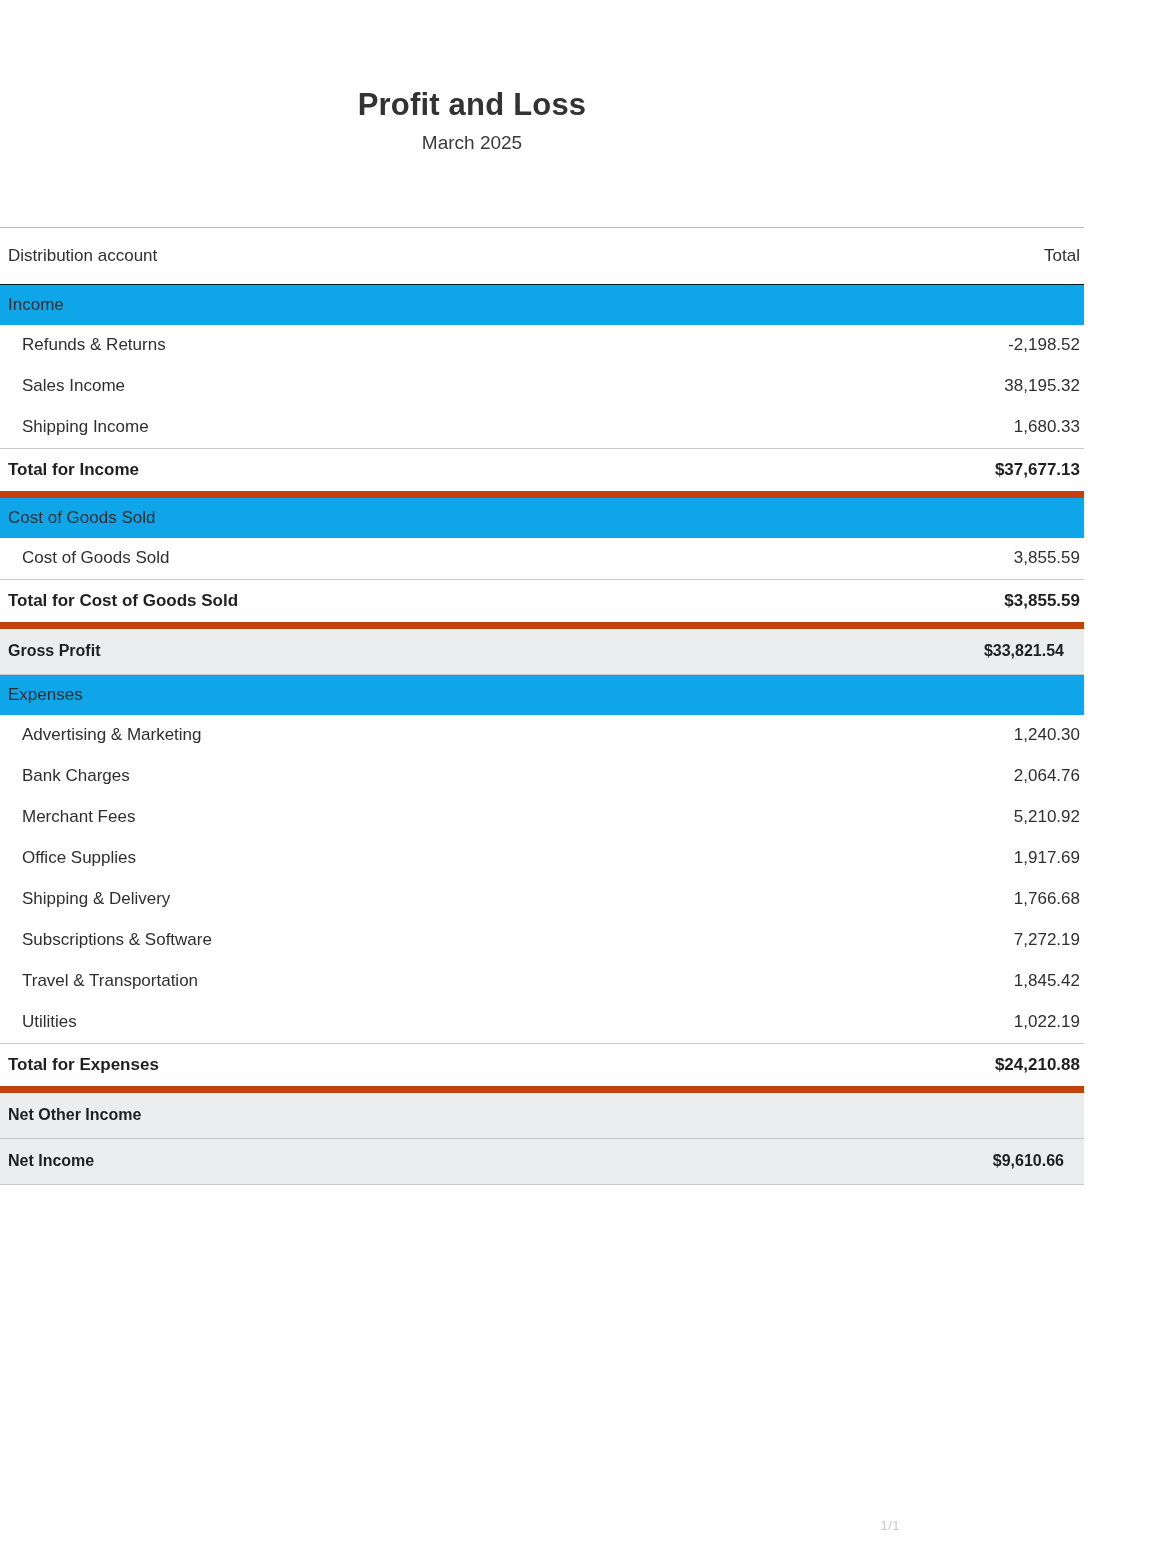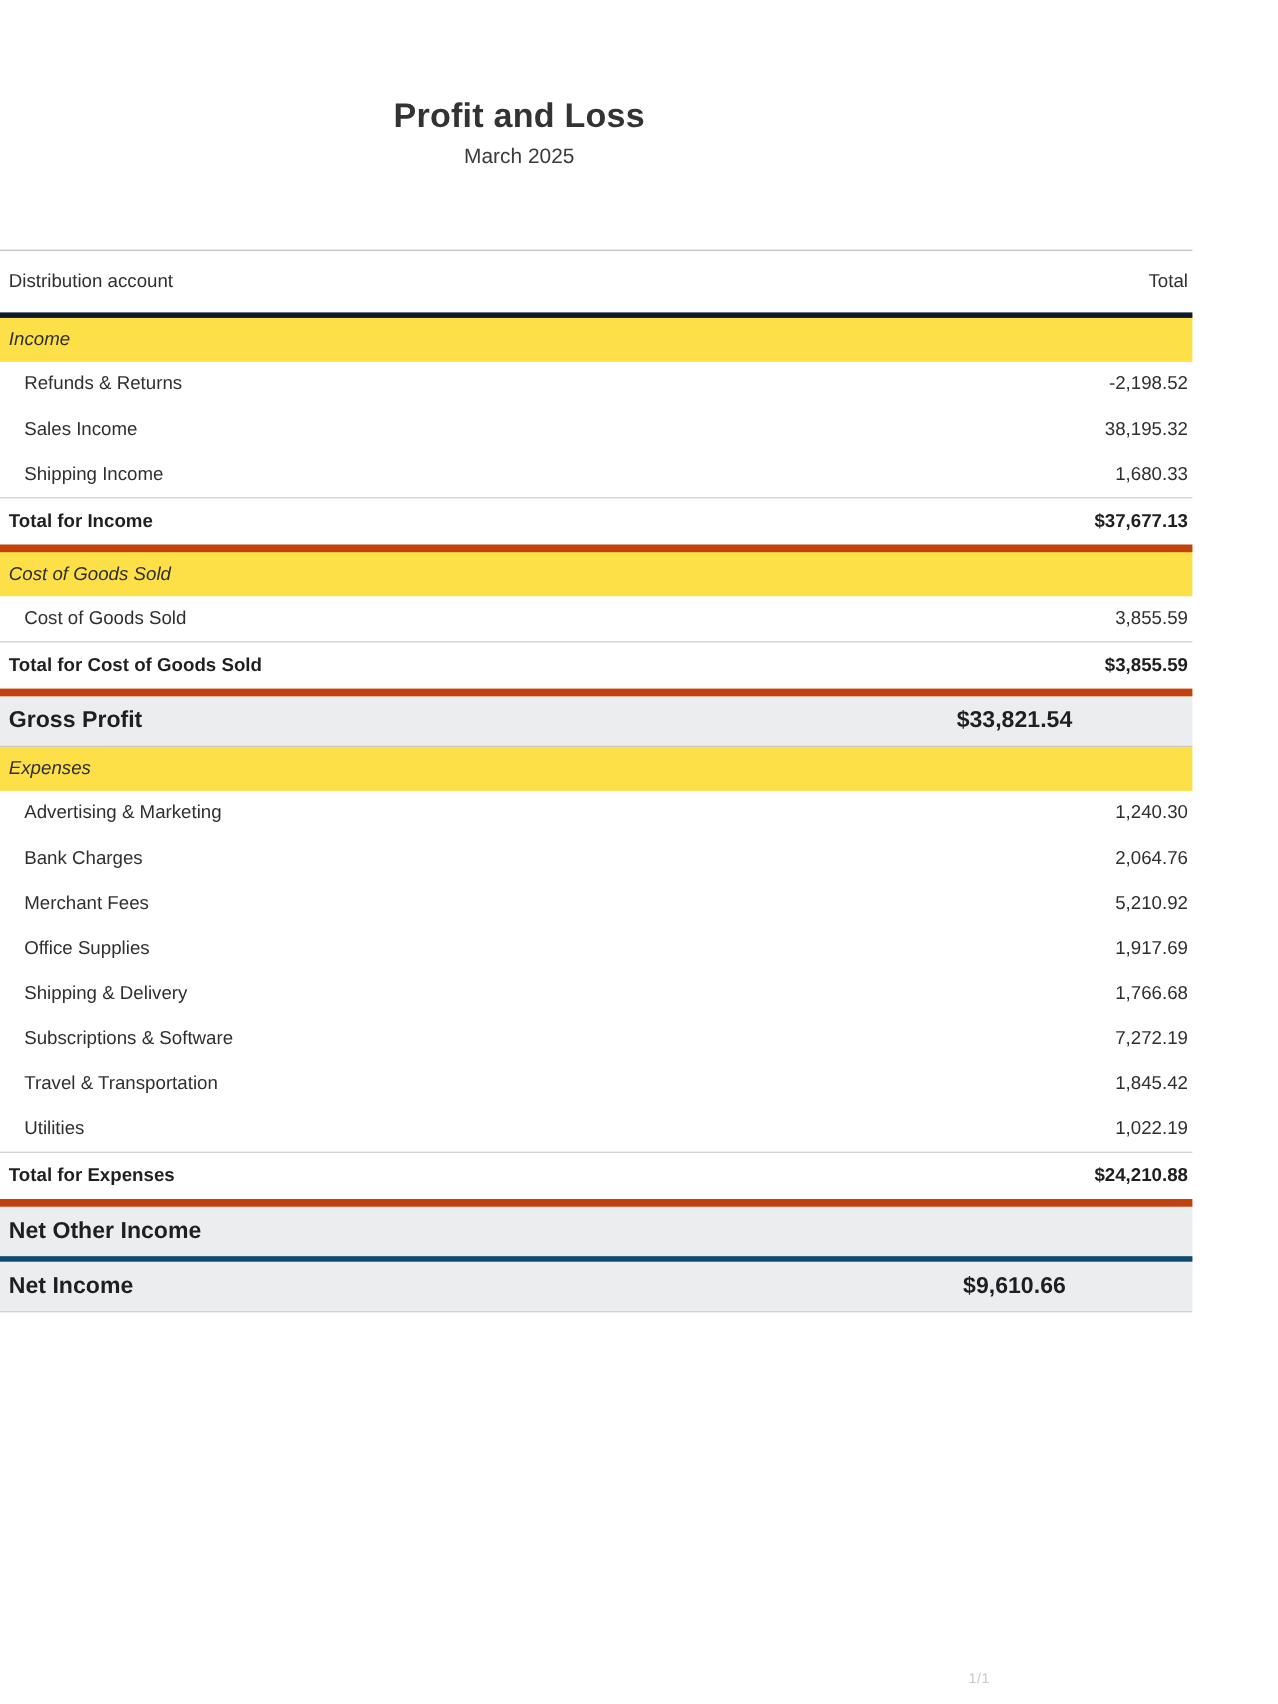--- a/index.html
+++ b/index.html
@@ -55,35 +55,34 @@
     color: #2f2f2f;
     vertical-align: middle;
     padding: 0;
   }
   .col-account { width: 72%; }
   .col-total { width: 28%; }
 
   
   tr.head-row td {
     border-top: 1px solid #b9b9b9;
-    border-bottom: 5px solid #0f172a;
+    border-bottom: 1px solid #0f172a;
     height: 56px;
     font-size: 17px;
     color: #2f2f2f;
   }
   tr.head-row td.acct { padding-left: 8px; }
   tr.head-row td.amt { text-align: right; padding-right: 4px; }
 
   
   tr.section td {
-    background: #fde047;
+    background: #0ea5e9;
     height: 40px;
     font-size: 17px;
     color: #2f2f2f;
-    font-style: italic;
   }
   tr.section td.acct { padding-left: 8px; }
   tr.section td.amt { text-align: right; padding-right: 4px; }
 
   
   tr.detail td {
     height: 41px;
     font-size: 17px;
     color: #2f2f2f;
   }
@@ -100,27 +99,27 @@
     border-bottom: 7px solid #c2410c;
   }
   tr.total td.acct { padding-left: 8px; }
   tr.total td.amt { text-align: right; padding-right: 4px; }
 
   
   tr.emphasis td {
     height: 45px;
     background: #ebedef;
     font-weight: bold;
-    font-size: 21px;
+    font-size: 16px;
     color: #1f1f1f;
-    border-top: 5px solid #0c4a6e;
+    border-top: 1px solid #0c4a6e;
     border-bottom: 1px solid #c8c8c8;
   }
   tr.emphasis td.acct { padding-left: 8px; }
-  tr.emphasis td.amt { text-align: center; padding-right: 20px; }
+  tr.emphasis td.amt { text-align: right; padding-right: 20px; }
 
   .page-number {
     position: absolute;
     right: 44px;
     bottom: 16px;
     font-size: 13px;
     color: #c9c9c9;
     letter-spacing: 0.5px;
   }
 </style>

